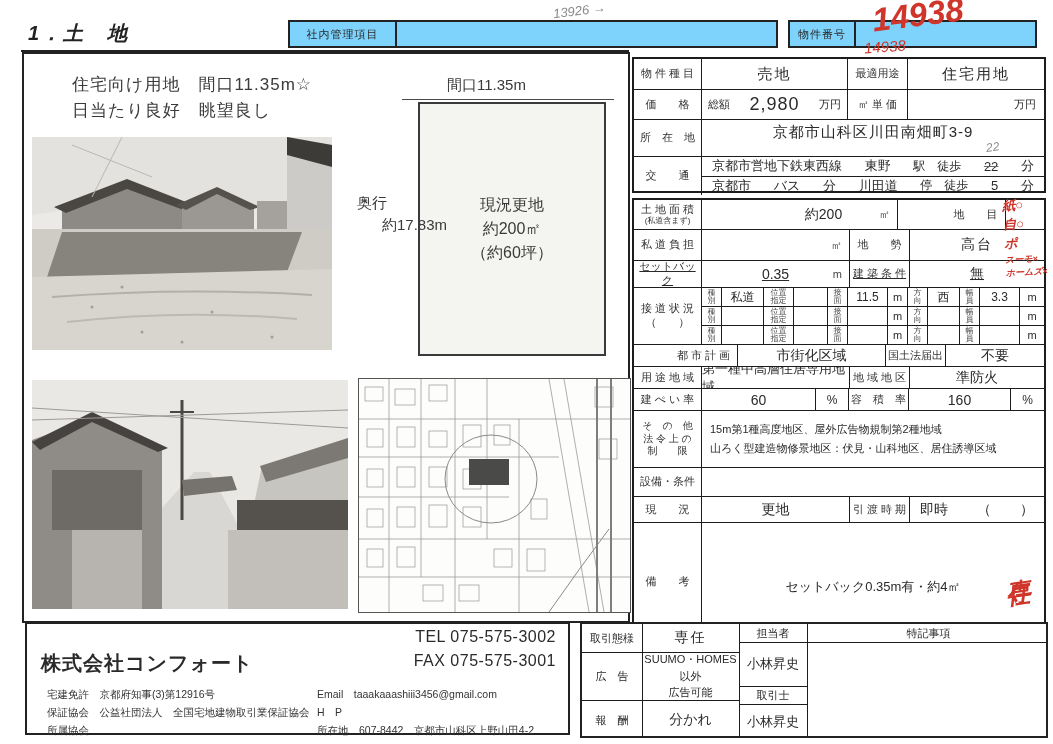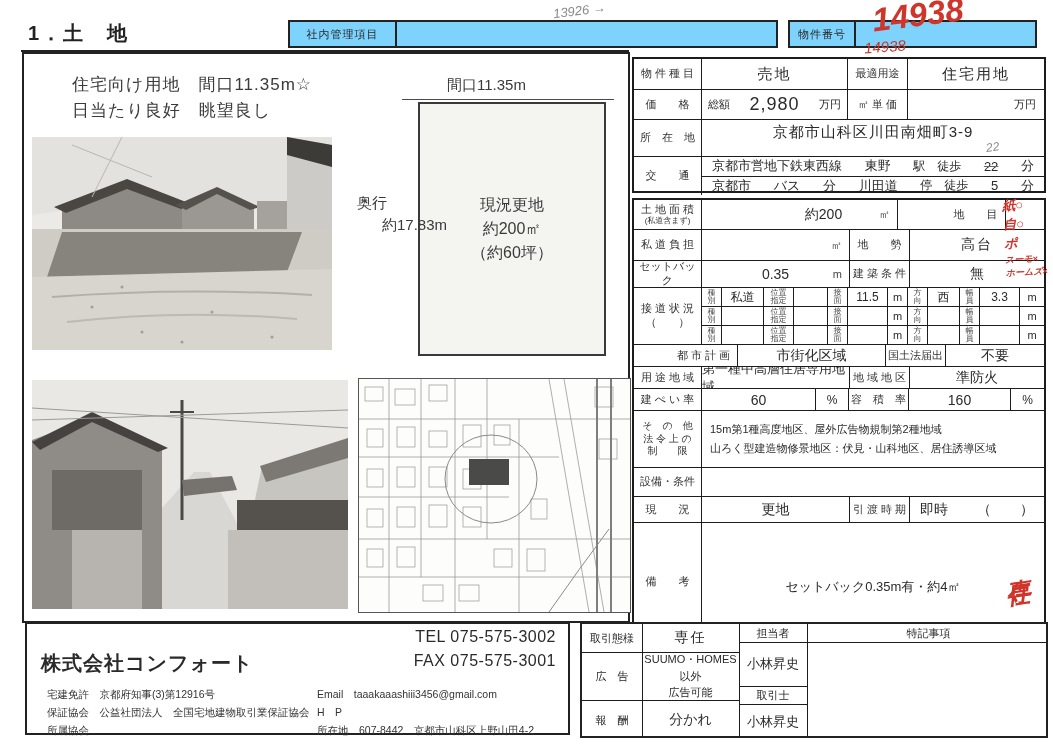--- a/index.html
+++ b/index.html
@@ -5,21 +5,21 @@
   * { margin:0; padding:0; box-sizing:border-box; }
   html,body { background:#ffffff; }
   body {
     font-family:"Liberation Sans","DejaVu Sans",sans-serif;
     color:#2a2a2a;
     width:1053px; height:744px; position:relative; overflow:hidden;
   }
   .abs { position:absolute; }
 
   
-  .page-title { font-size:20px; font-weight:600; letter-spacing:2px; color:#222; }
+  .page-title { font-size:20px; font-weight:600; letter-spacing:2px; color:#222;font-style:italic; }
   .title-rule { background:#222; height:2px; }
   .hdr-box { border:2px solid #222; display:flex; align-items:center; background:#7dd3fc; }
   .hdr-label { font-size:11px; letter-spacing:1px; display:flex; align-items:center; justify-content:center; height:100%; border-right:2px solid #222; }
   .red-hand { color:#cf352a; font-style:italic; }
   .pencil { color:#8a8a8a; font-style:italic; }
 
   
   .left-panel { border:2px solid #222; background:#fff; }
   .catch { font-size:17px; letter-spacing:1px; line-height:1.55; color:#3a3a3a; }
   .diagram-rect { border:2px solid #3a3a3a; background:#f4f4f1; display:flex; flex-direction:column; align-items:center; justify-content:center; }
@@ -267,21 +267,21 @@
   </div>
   <div class="r" style="height:31px;">
     <div class="c lc">私 道 負 担</div>
     <div class="c v14 unitcell" style="flex:0 0 148px;">
       <span></span>
       <span class="unit">㎡</span>
     </div>
     <div class="c lc" style="flex:0 0 60px; width:60px;">地　　勢</div>
     <div class="c v14" style="flex:1; letter-spacing:2px;">高台</div>
   </div>
-  <div class="r" style="height:27px;">
+  <div class="r" style="height:27px;text-decoration:underline;">
     <div class="c lc">セットバック</div>
     <div class="c v14 unitcell" style="flex:0 0 148px;">
       <span>0.35</span>
       <span class="unit">m</span>
     </div>
     <div class="c lc" style="flex:0 0 60px; width:60px;">建 築 条 件</div>
     <div class="c v14" style="flex:1;">無</div>
   </div>
 
   <div class="r" style="height:57px;">

